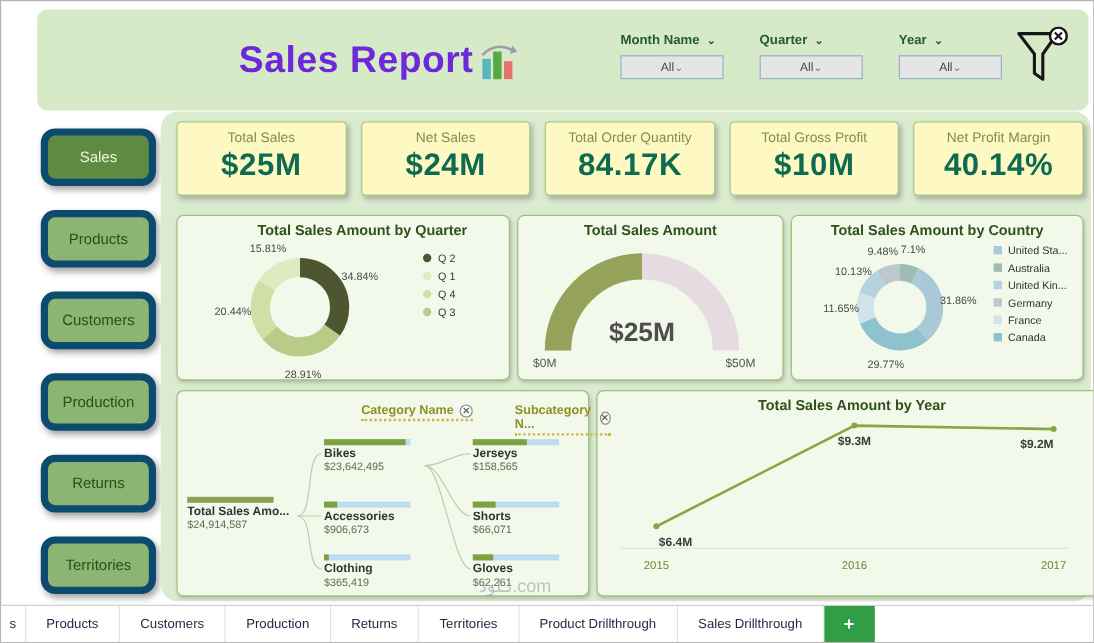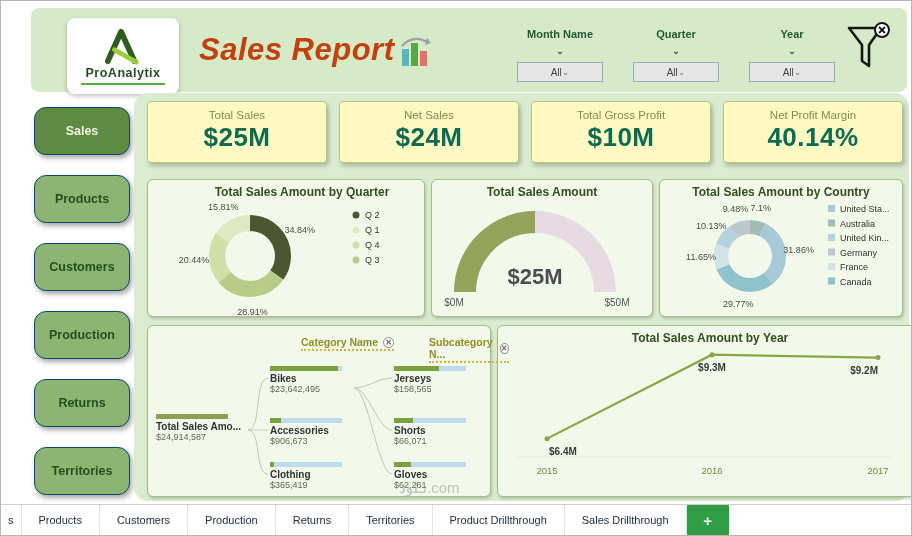--- a/index.html
+++ b/index.html
@@ -13,35 +13,35 @@
   }
   
   .header { position: absolute; left: 30px; top: 7px; width: 876px; height: 84px;
     background: #d7eac8; border-radius: 8px; }
   .logo-card { position: absolute; left: 36px; top: 10px; width: 112px; height: 76px;
     background: #ffffff; border-radius: 8px; box-shadow: 0 2px 5px rgba(0,0,0,.25);
     display: flex; flex-direction: column; align-items: center; justify-content: center; gap: 1px; }
   .logo-text { font-size: 12.5px; font-weight: bold; color: #234d1f; letter-spacing: .5px; }
   .logo-underline { width: 84px; height: 2px; background: #58a944; margin-top: 2px; }
   .page-title { position: absolute; left: 168px; top: 24px; font-size: 31px; font-weight: bold;
-    color: #c2410c; letter-spacing: .5px; font-style: italic; }
+    color: #6d28d9; letter-spacing: .5px; }
   .title-icon { position: absolute; left: 368px; top: 28px; }
   .filters { position: absolute; left: 486px; top: 20px; display: flex; gap: 30px; }
-  .filter-label { display: flex; gap: 6px; align-items: center; font-size: 11px; font-weight: bold; color: #215b35; cursor: pointer; flex-direction: column; }
+  .filter-label { display: flex; gap: 6px; align-items: center; font-size: 11px; font-weight: bold; color: #215b35; cursor: pointer; }
   .chev { font-size: 9px; color: #215b35; }
   .filter-select { margin-top: 6px; width: 86px; height: 20px; background: #e5e5e5;
     border: 1px solid #93b1c7; display: flex; align-items: center; justify-content: center;
     padding: 0 5px; font-size: 10px; color: #444; cursor: pointer; }
   .sel-chev { font-size: 9px; color: #777; }
   .funnel { position: absolute; right: 16px; top: 14px; cursor: pointer; }
   
   .sidebar { position: absolute; left: 33px; top: 106px; width: 96px;
     display: flex; flex-direction: column; gap: 20px; }
-  .side-btn { height: 48px; border-radius: 12px; background: #8cb573; border: 1px solid #0c4a6e;
-    color: #25511b; font-weight: bold; font-size: 12.5px; display: flex; align-items: center;
+  .side-btn { height: 48px; border-radius: 12px; background: #8cb573; border: 6px solid #0c4a6e;
+    color: #25511b; font-weight: normal; font-size: 12.5px; display: flex; align-items: center;
     justify-content: center; box-shadow: 2px 3px 5px rgba(60,60,60,.45); cursor: pointer; }
   .side-btn.active { background: #5f8a41; color: #eef6e2; }
   
   .main-bg { position: absolute; left: 133px; top: 92px; width: 775px; height: 408px;
     background: #dbebd0; border-radius: 14px; }
   .kpi-row { position: absolute; left: 146px; top: 100px; width: 756px; display: flex; gap: 12px; }
   .kpi { flex: 1; height: 62px; background: #fef9c3; border: 1px solid #abc98b; border-radius: 4px;
     box-shadow: 2px 3px 4px rgba(0,0,0,.22); text-align: center; padding-top: 7px; }
   .kpi-label { font-size: 11.5px; color: #7f8f4b; }
   .kpi-value { font-size: 26px; font-weight: bold; color: #0e6b52; margin-top: 1px; letter-spacing: .5px; }
@@ -85,28 +85,20 @@
   .tab.first { padding: 0 7px; }
   .tab-add { width: 42px; background: #2f9e44; color: #fff; display: flex; align-items: center;
     justify-content: center; font-size: 15px; font-weight: bold; cursor: pointer; }
   .watermark { position: absolute; left: 398px; top: 478px; z-index: 40; font-size: 15px;
     color: #8b989e; opacity: .55; }
 </style>
 </head>
 <body>
 
 <div class="header">
-  <div class="logo-card">
-    <svg width="44" height="38" viewBox="0 0 44 40">
-      <path d="M6 36 L20 5 L34 36" fill="none" stroke="#2e5b1f" stroke-width="6" stroke-linecap="round" stroke-linejoin="round"></path>
-      <path d="M13 24 L36 37" stroke="#9ccb3b" stroke-width="5" stroke-linecap="round"></path>
-    </svg>
-    <span class="logo-text">ProAnalytix</span>
-    <span class="logo-underline"></span>
-  </div>
   <div class="page-title">Sales Report</div>
   <svg class="title-icon" width="34" height="32" viewBox="0 0 34 32">
     <rect x="3" y="13" width="7" height="17" fill="#56b6c2"></rect>
     <rect x="12" y="7" width="7" height="23" fill="#58a944"></rect>
     <rect x="21" y="15" width="7" height="15" fill="#e2726e"></rect>
     <path d="M3 10 C 10 2, 20 1, 28 6" stroke="#9aa0a6" stroke-width="2.2" fill="none"></path>
     <path d="M28 2 L32 7 L26 9 Z" fill="#9aa0a6"></path>
   </svg>
   <div class="filters" id="filters">
       <div>
@@ -158,20 +150,24 @@
 
 <div class="main-bg"></div>
 <div class="kpi-row" id="kpi-row">
     <div class="kpi">
       <div class="kpi-label">Total Sales</div>
       <div class="kpi-value">$25M</div>
     </div>
     <div class="kpi">
       <div class="kpi-label">Net Sales</div>
       <div class="kpi-value">$24M</div>
+    </div>
+    <div class="kpi">
+      <div class="kpi-label">Total Order Quantity</div>
+      <div class="kpi-value">84.17K</div>
     </div>
     <div class="kpi">
       <div class="kpi-label">Total Gross Profit</div>
       <div class="kpi-value">$10M</div>
     </div>
     <div class="kpi">
       <div class="kpi-label">Net Profit Margin</div>
       <div class="kpi-value">40.14%</div>
     </div>
   </div>

